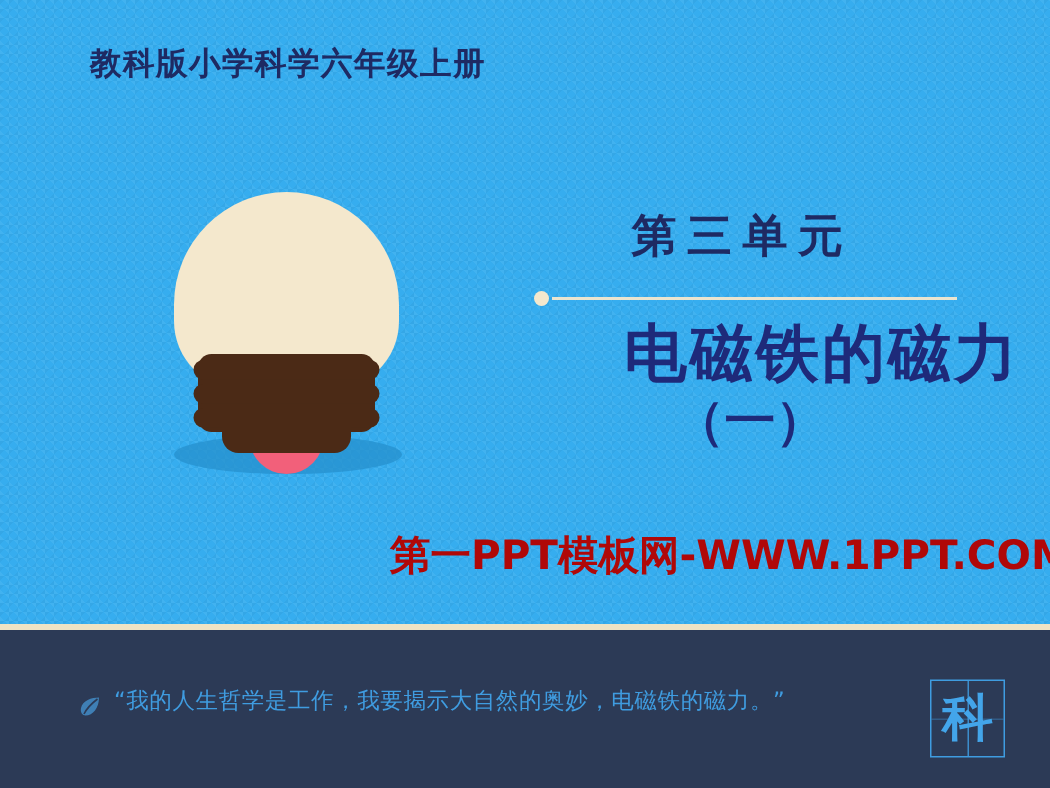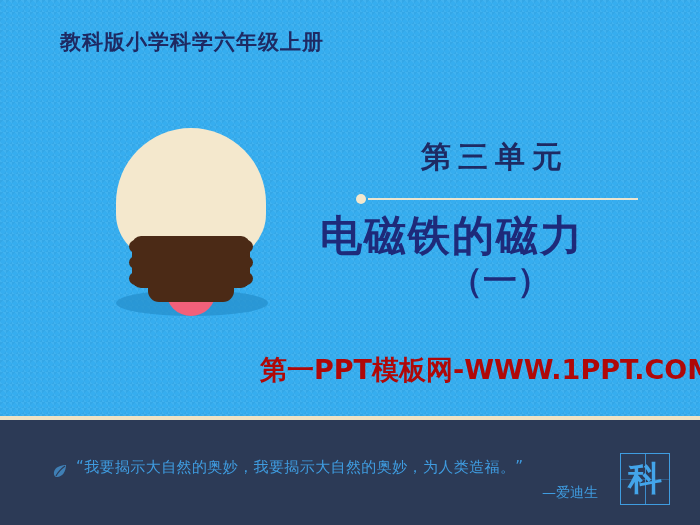--- a/index.html
+++ b/index.html
@@ -150,21 +150,21 @@
     height: 2px;
     background: #F4E8CD;
     opacity: 0.95;
   }
 
   .main-title {
     position: absolute;
     left: 320px;
     top: 208px;
     width: 360px;
-    text-align: left;
+    text-align: right;
     font-family: "DejaVu Sans", "Liberation Sans", sans-serif;
     font-size: 42px;
     font-weight: 700;
     letter-spacing: 2px;
     color: #1E2A7A;
     white-space: nowrap;
   }
 
   .sub-title {
     position: absolute;
@@ -321,23 +321,22 @@
 
   <div class="divider"></div>
 
   <div class="footer"></div>
 
   <svg class="leaf-icon" viewBox="0 0 16 16">
     <path d="M14 2 C9 2 3 4 2 9 C1.4 12 3 14 5 14 C10 14 14 9 14 2 Z" fill="#3F7FB5"></path>
     <path d="M13 3 C9 6 6 9 4 13" stroke="#2C3A56" stroke-width="1.1" fill="none"></path>
   </svg>
 
-  <div class="quote-text">“我要揭示大自然的奥妙，我要揭示大自然的奥妙，为人类造福。”</div>
-
-  <div class="quote-author">—爱迪生</div>
+  <div class="quote-text">“我的人生哲学是工作，我要揭示大自然的奥妙，电磁铁的磁力。”</div>
+
 
   <div class="brand-logo">
     <div class="hline"></div>
     <div class="vline"></div>
     <div class="glyph">科</div>
   </div>
 
 </div>
 
 </body></html>

